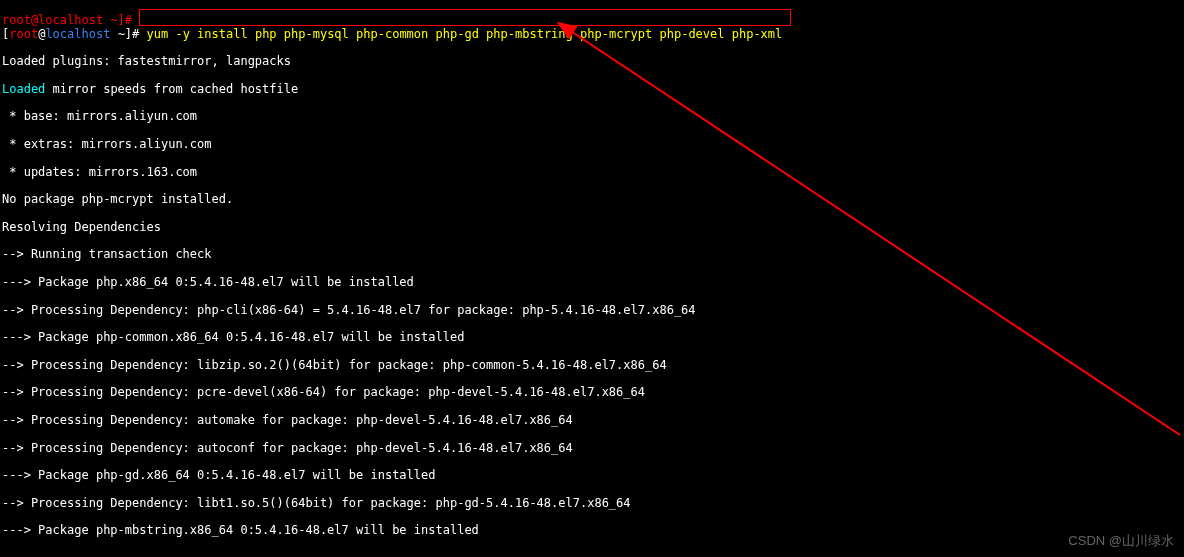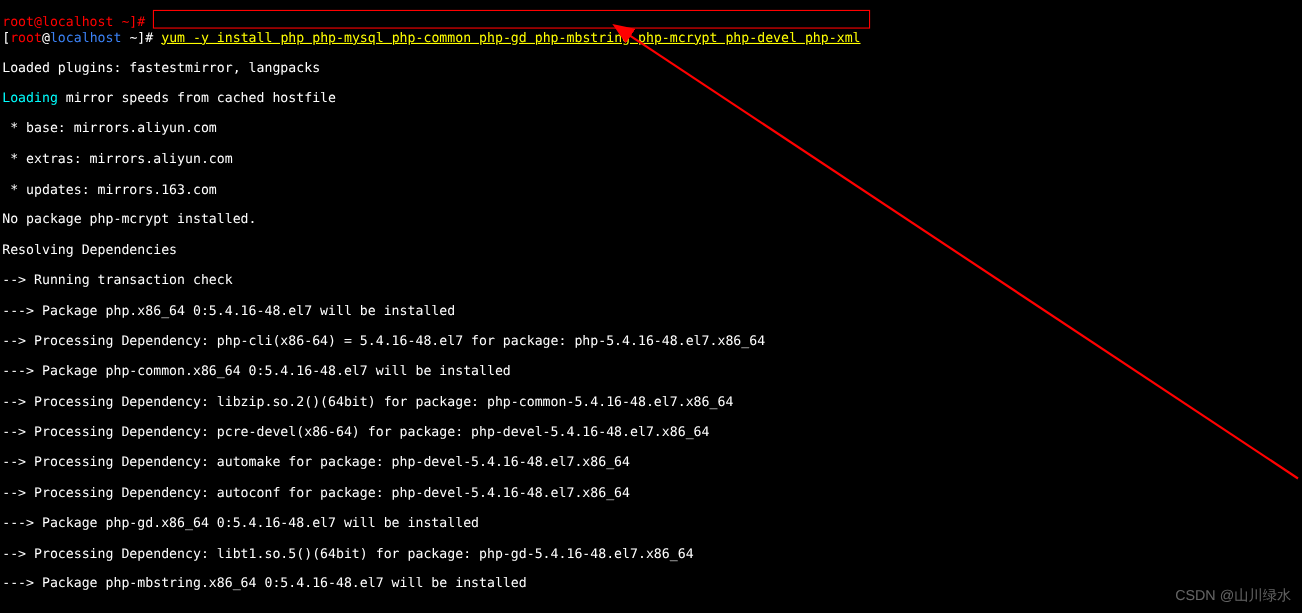--- a/index.html
+++ b/index.html
@@ -18,21 +18,21 @@
     .terminal {
       padding: 0 2px;
       white-space: pre;
     }
     .line { display: block; }
     .prompt-open { color: #fff; }
     .user { color: #ff0000; }
     .at { color: #fff; }
     .host { color: #3b82f6; }
     .prompt-close { color: #fff; }
-    .cmd { color: #ffff00; text-decoration: underline; }
+    .cmd { color: #ffff00; }
     .cyan { color: #00ffff; }
     .white { color: #fff; }
     .highlight-box {
       position: absolute;
       border: 1px solid #ff0000;
       pointer-events: none;
       background: transparent;
     }
     .arrow-svg {
       position: absolute;
@@ -47,21 +47,21 @@
       font-size: 13px;
       margin-left: 10px;
     }
   </style>
 </head>
 <body>
 
 <div class="terminal">
 <span class="line"><span class="user">root@localhost ~]#</span></span><span class="line"><span class="prompt-open">[</span><span class="user">root</span><span class="at">@</span><span class="host">localhost</span><span class="prompt-close"> ~]# </span><span class="cmd">yum -y install php php-mysql php-common php-gd php-mbstring php-mcrypt php-devel php-xml</span></span>
 <span class="line white">Loaded plugins: fastestmirror, langpacks</span>
-<span class="line"><span class="cyan">Loading</span><span class="white"> mirror speeds from cached hostfile</span></span>
+<span class="line"><span class="cyan">Loaded</span><span class="white"> mirror speeds from cached hostfile</span></span>
 <span class="line white"> * base: mirrors.aliyun.com</span>
 <span class="line white"> * extras: mirrors.aliyun.com</span>
 <span class="line white"> * updates: mirrors.163.com</span>
 <span class="line white">No package php-mcrypt installed.</span>
 <span class="line white">Resolving Dependencies</span>
 <span class="line white">--&gt; Running transaction check</span>
 <span class="line white">---&gt; Package php.x86_64 0:5.4.16-48.el7 will be installed</span>
 <span class="line white">--&gt; Processing Dependency: php-cli(x86-64) = 5.4.16-48.el7 for package: php-5.4.16-48.el7.x86_64</span>
 <span class="line white">---&gt; Package php-common.x86_64 0:5.4.16-48.el7 will be installed</span>
 <span class="line white">--&gt; Processing Dependency: libzip.so.2()(64bit) for package: php-common-5.4.16-48.el7.x86_64</span>

